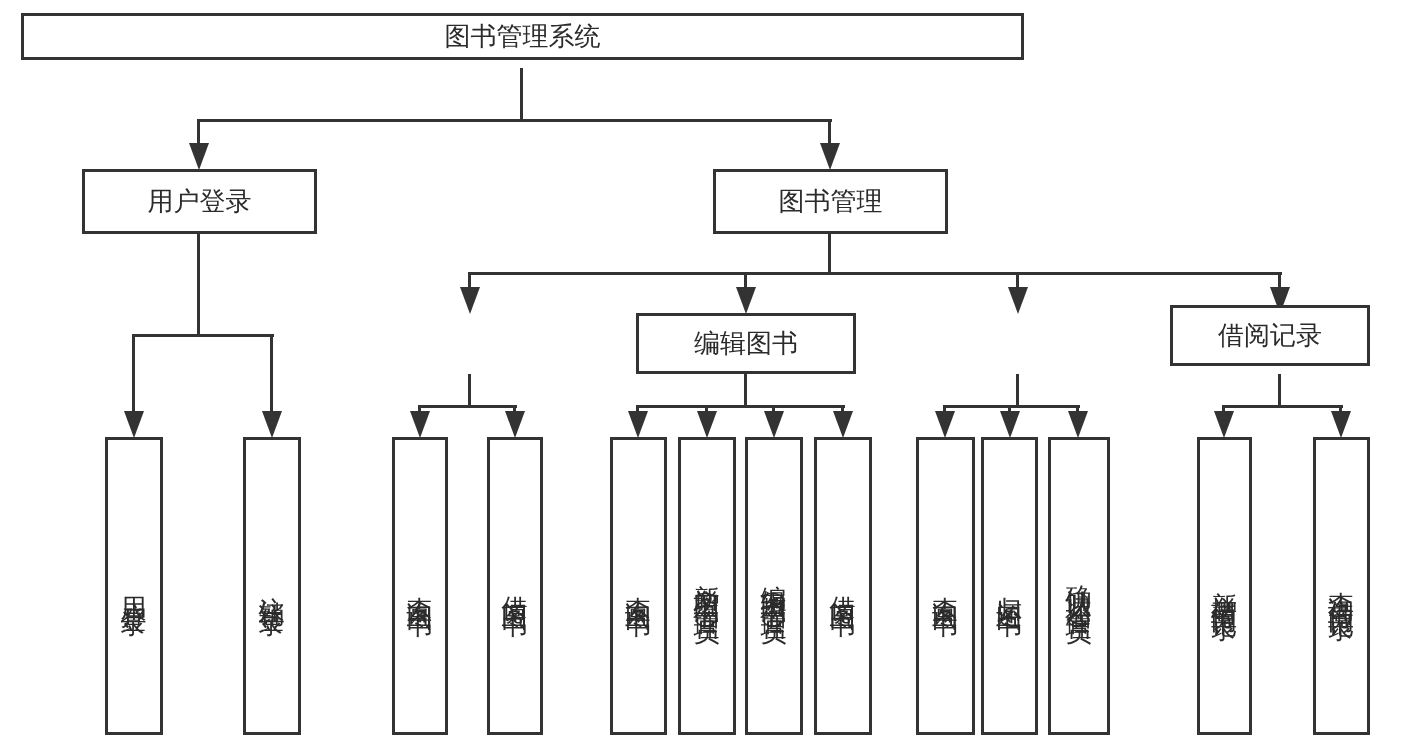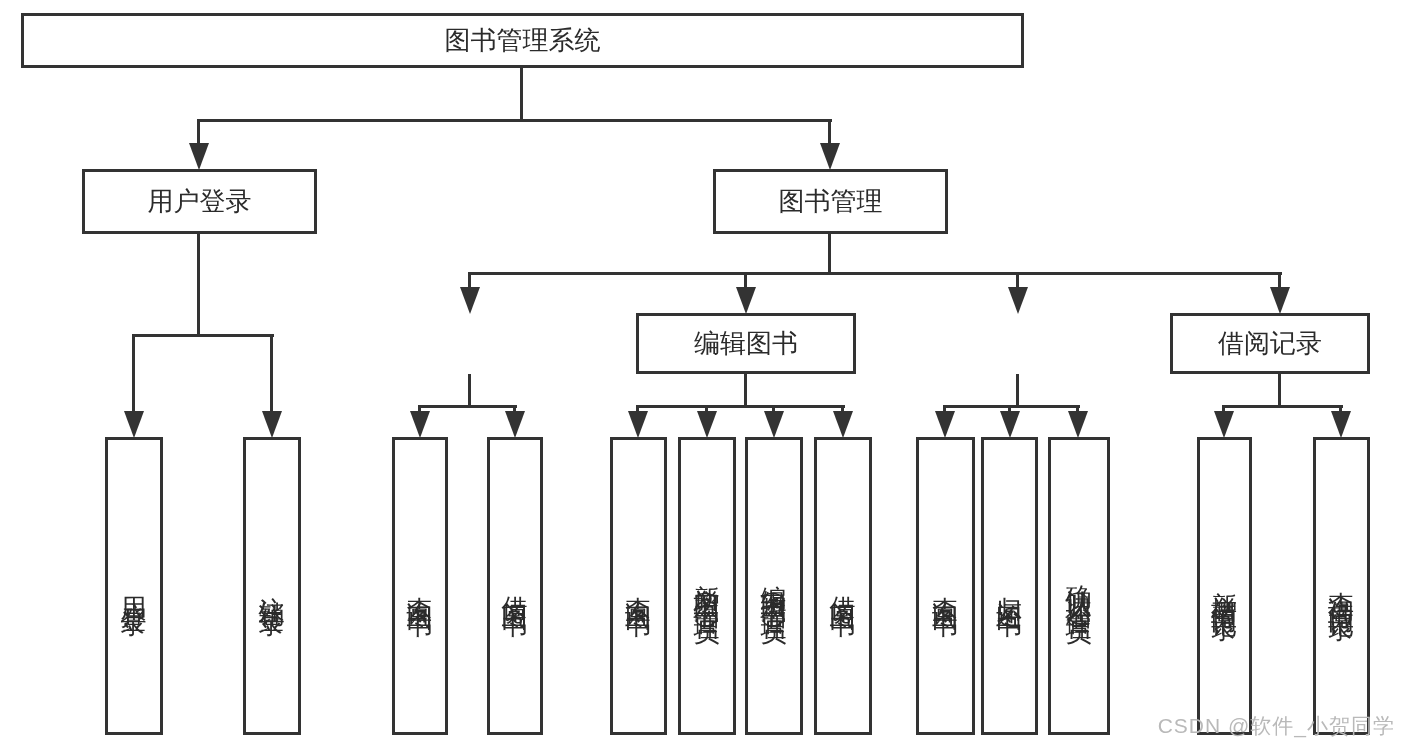--- a/index.html
+++ b/index.html
@@ -113,35 +113,35 @@
   <div class="arr" style="left:1000px;top:411px"></div>
   <div class="arr" style="left:1068px;top:411px"></div>
 
   <div class="ln" style="left:1278px;top:374px;width:3px;height:34px"></div>
   <div class="ln" style="left:1222px;top:405px;width:121px;height:3px"></div>
   <div class="ln" style="left:1222px;top:405px;width:3px;height:9px"></div>
   <div class="ln" style="left:1339px;top:405px;width:3px;height:9px"></div>
   <div class="arr" style="left:1214px;top:411px"></div>
   <div class="arr" style="left:1331px;top:411px"></div>
 
-  <div class="box" style="left:21px;top:13px;width:1003px;height:55px">
+  <div class="box" style="left:21px;top:13px;width:1003px;height:47px">
     <span class="lbl">图书管理系统</span>
   </div>
 
   <div class="box" style="left:82px;top:169px;width:235px;height:65px">
     <span class="lbl">用户登录</span>
   </div>
   <div class="box" style="left:713px;top:169px;width:235px;height:65px">
     <span class="lbl">图书管理</span>
   </div>
 
   <div class="box" style="left:636px;top:313px;width:220px;height:61px">
     <span class="lbl">编辑图书</span>
   </div>
-  <div class="box" style="left:1170px;top:313px;width:200px;height:61px">
+  <div class="box" style="left:1170px;top:305px;width:200px;height:61px">
     <span class="lbl">借阅记录</span>
   </div>
 
   <div class="box vbox" style="left:105px;top:437px;width:58px;height:298px">
     <span class="lbl">用户登录</span>
   </div>
   <div class="box vbox" style="left:243px;top:437px;width:58px;height:298px">
     <span class="lbl">注销登录</span>
   </div>
 
@@ -175,15 +175,14 @@
     <span class="lbl">确认归还（管理员）</span>
   </div>
 
   <div class="box vbox" style="left:1197px;top:437px;width:55px;height:298px">
     <span class="lbl">新增借阅记录</span>
   </div>
   <div class="box vbox" style="left:1313px;top:437px;width:57px;height:298px">
     <span class="lbl">查询借阅记录</span>
   </div>
 
-  <div class="watermark">CSDN @软件_小贺同学</div>
 
 </div>
 
 </body></html>

